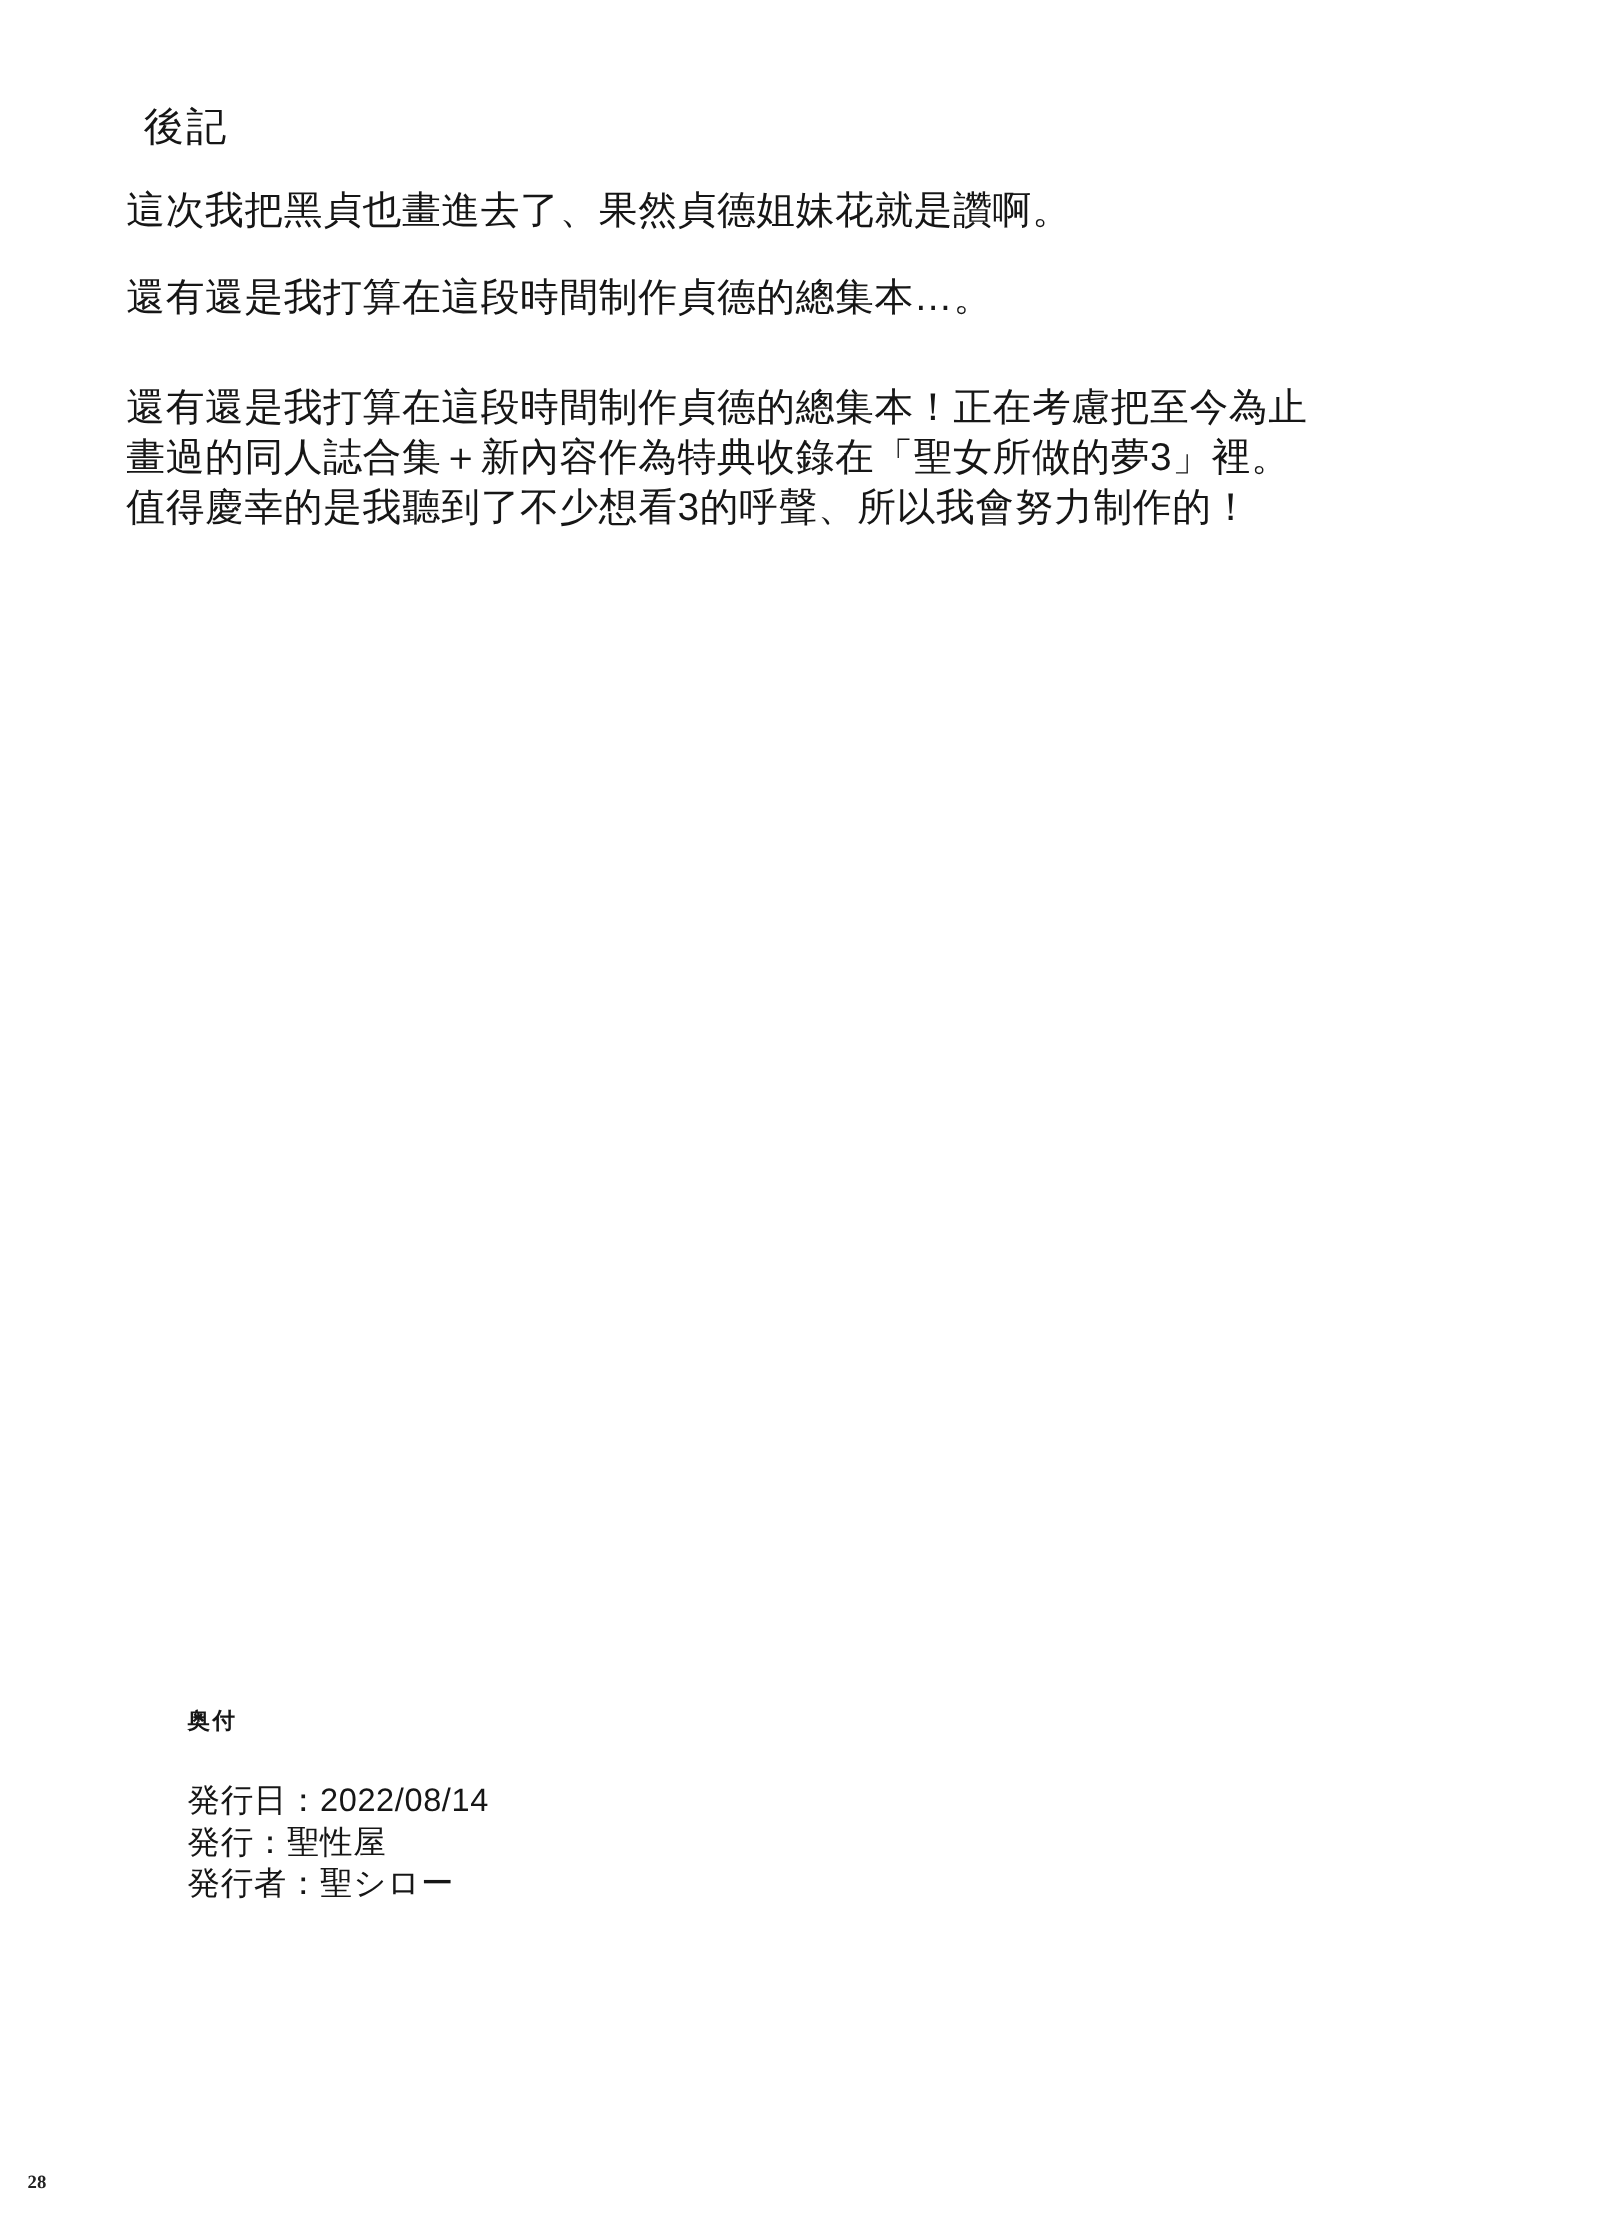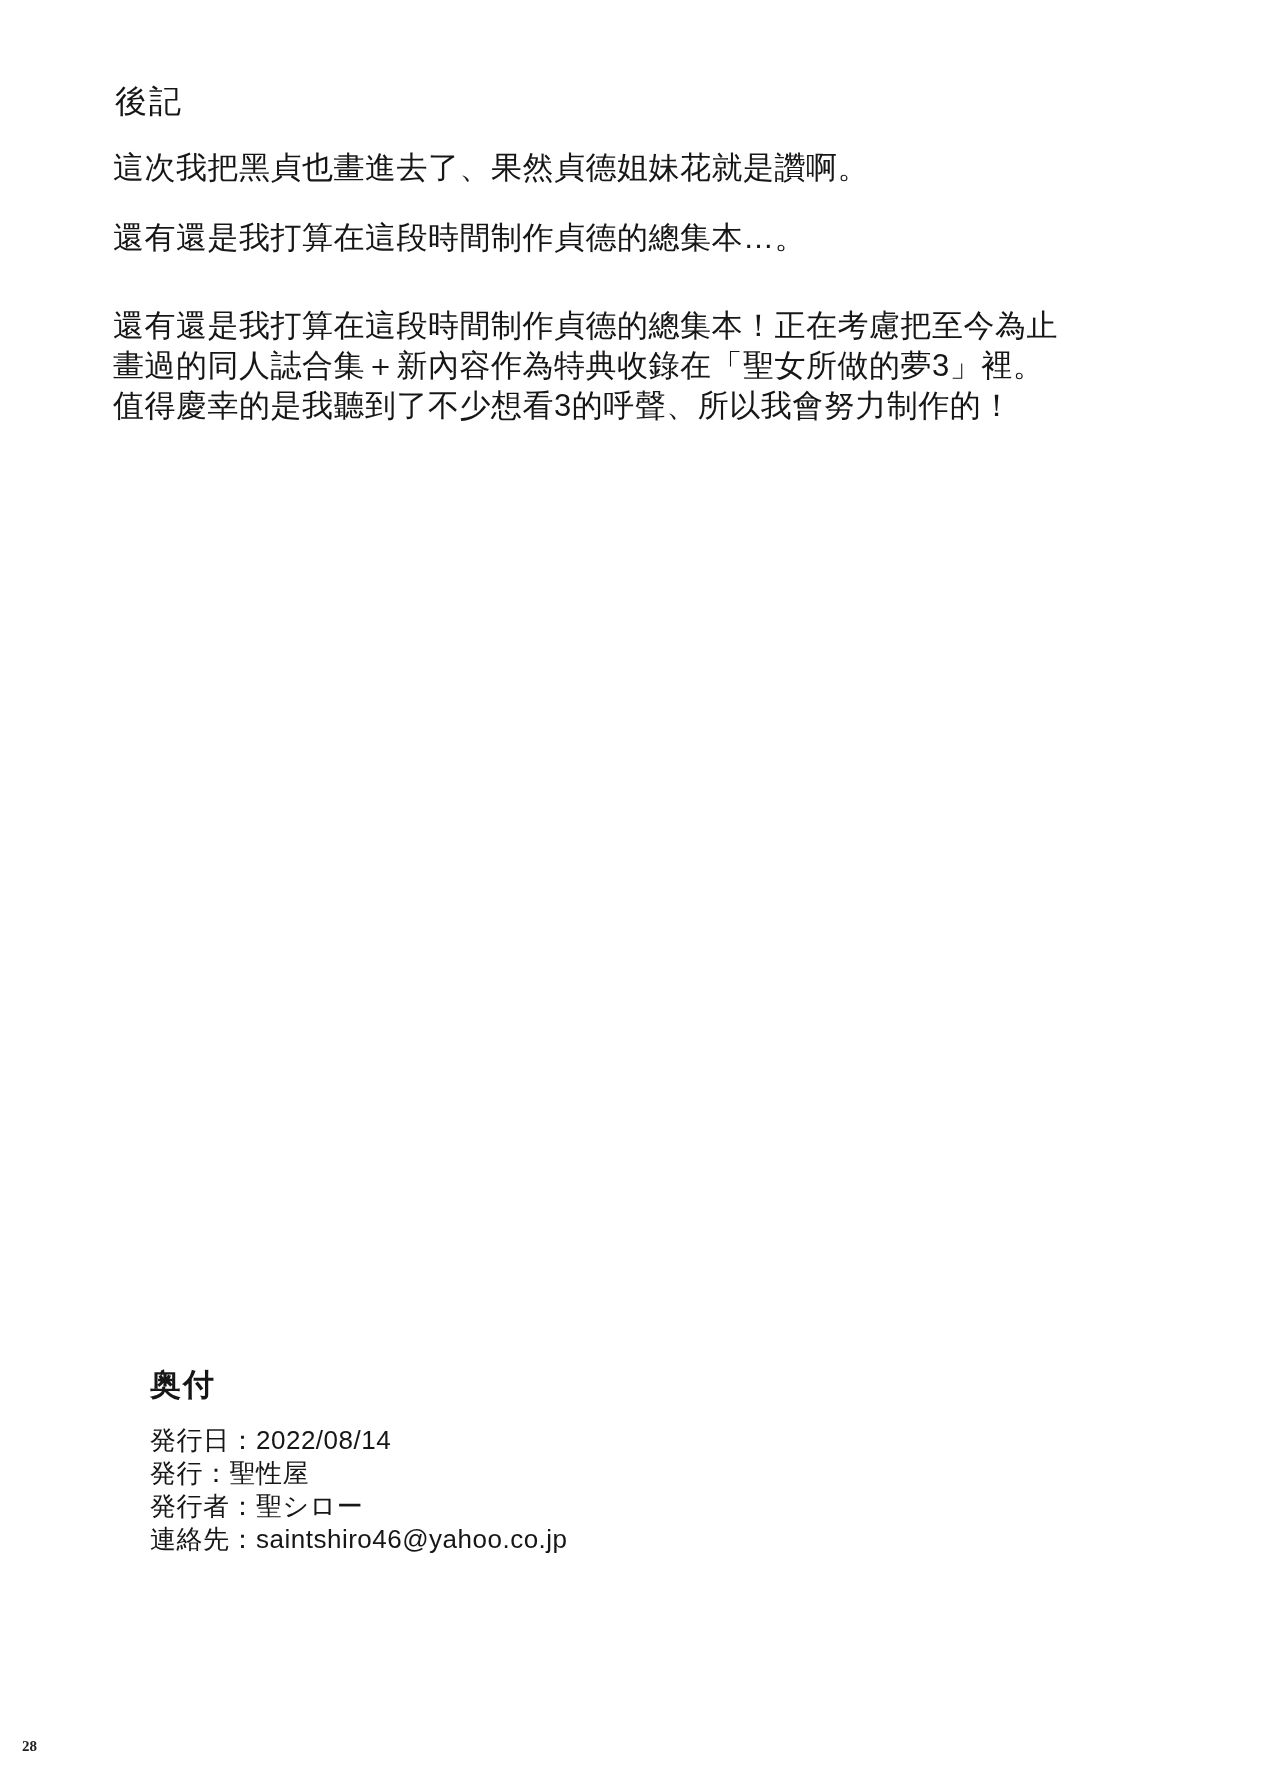--- a/index.html
+++ b/index.html
@@ -21,36 +21,36 @@
     position: absolute;
     left: 115px;
     top: 80px;
     font-size: 32px;
     font-weight: 500;
     letter-spacing: 2px;
     color: #161616;
   }
   .para {
     position: absolute;
-    left: 113px;
+    left: 101px;
     font-size: 31px;
     font-weight: 500;
     line-height: 40px;
     letter-spacing: 0.5px;
     color: #161616;
     white-space: nowrap;
   }
   .para-1 { top: 148px; }
   .para-2 { top: 218px; }
   .para-3 { top: 306px; }
   .colophon-title {
     position: absolute;
     left: 150px;
     top: 1364px;
-    font-size: 31px;
+    font-size: 18px;
     font-weight: 700;
     letter-spacing: 2px;
     color: #161616;
   }
   .colophon-lines {
     position: absolute;
     left: 150px;
     top: 1424px;
     font-size: 26px;
     font-weight: 400;
@@ -89,18 +89,17 @@
     <div>畫過的同人誌合集＋新內容作為特典收錄在「聖女所做的夢3」裡。</div>
     <div>值得慶幸的是我聽到了不少想看3的呼聲、所以我會努力制作的！</div>
   </div>
 
   <div class="colophon-title">奥付</div>
 
   <div class="colophon-lines">
     <div>発行日：2022/08/14</div>
     <div>発行：聖性屋</div>
     <div>発行者：聖シロー</div>
-    <div>連絡先：saintshiro46@yahoo.co.jp</div>
   </div>
 
   <div class="page-number">28</div>
 
 </div>
 
 </body></html>

